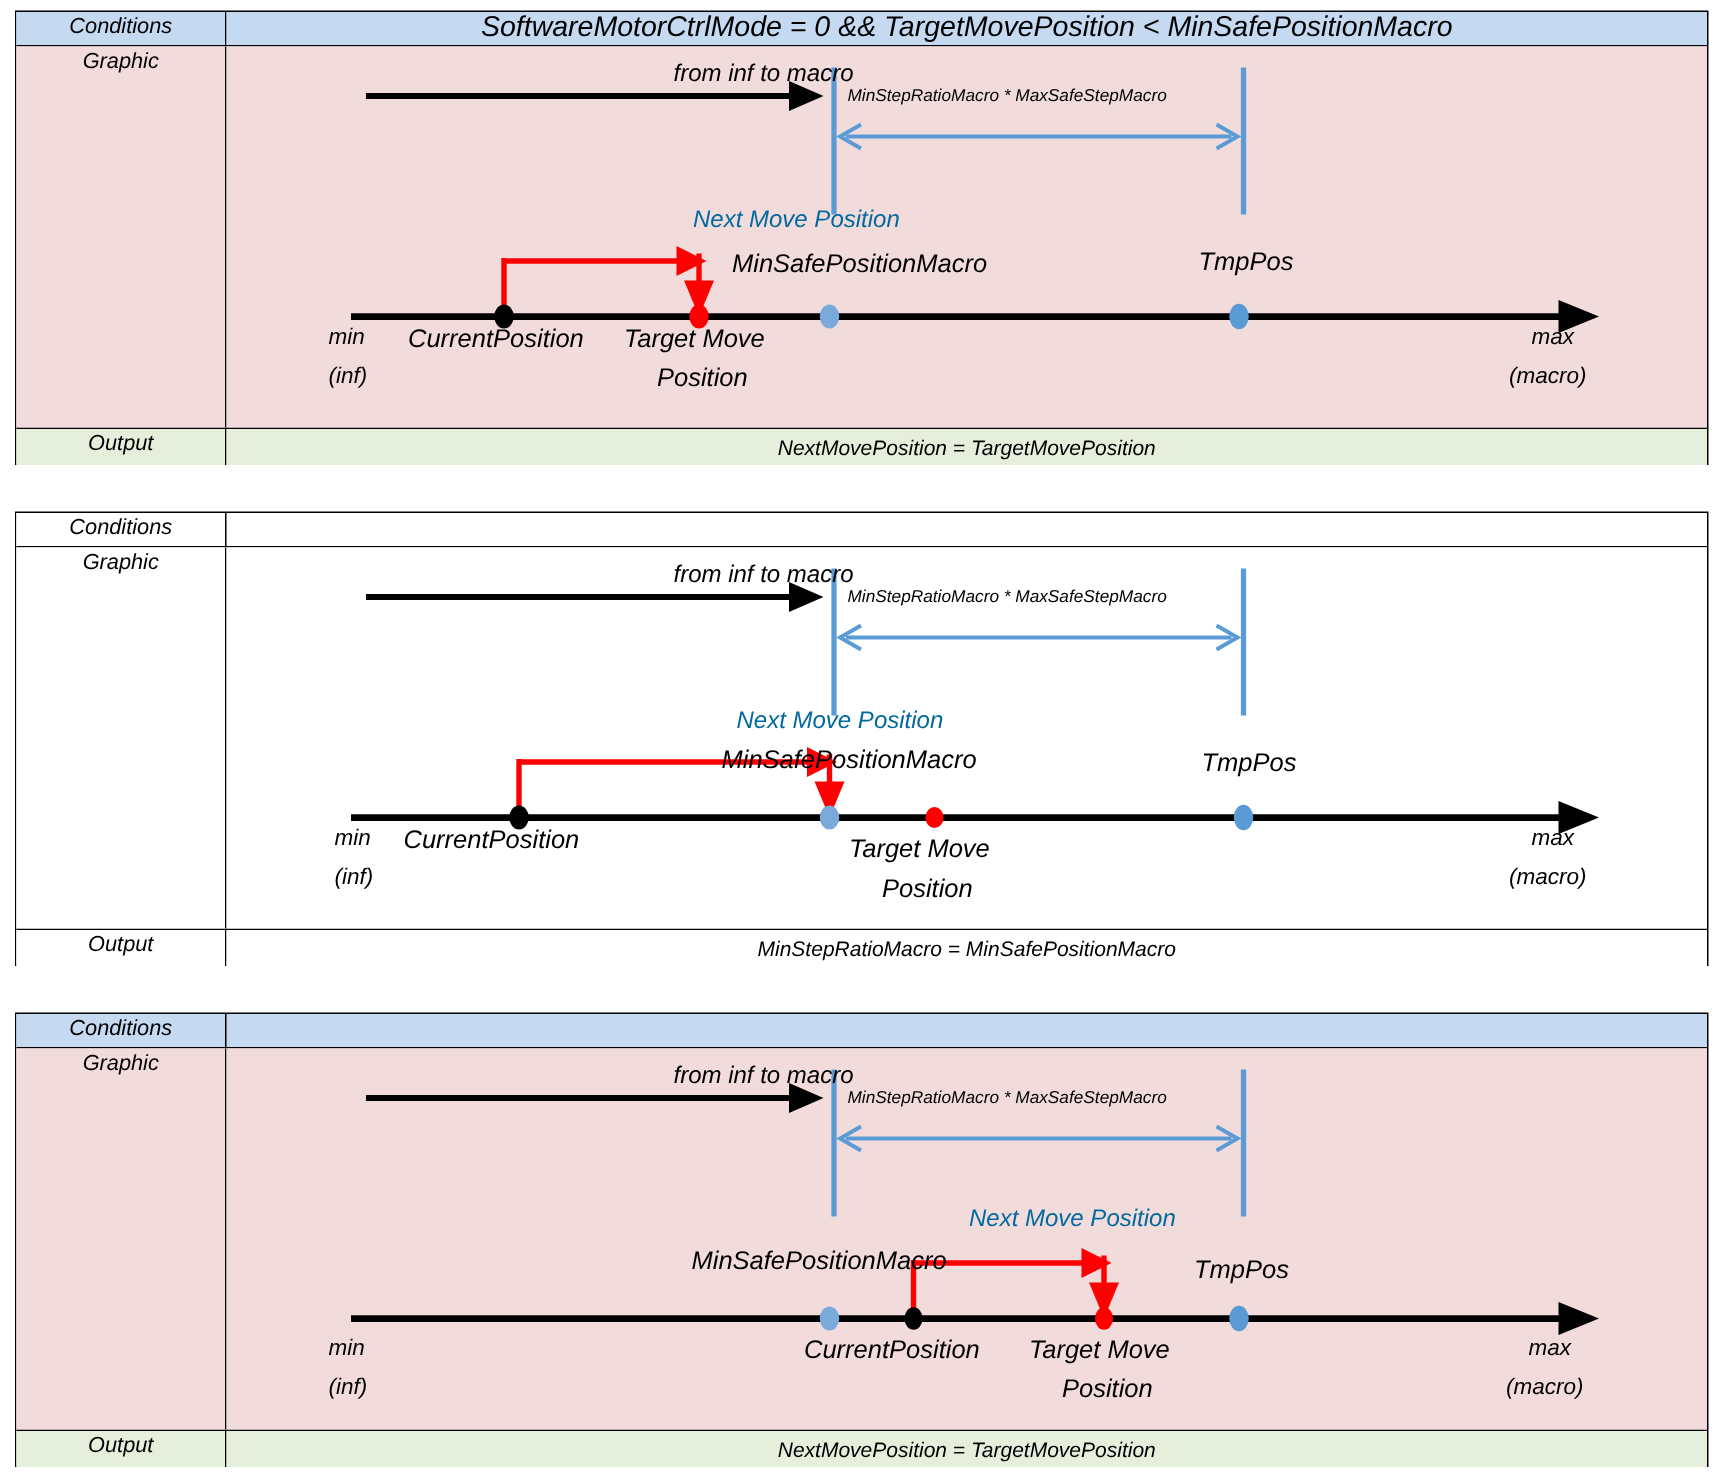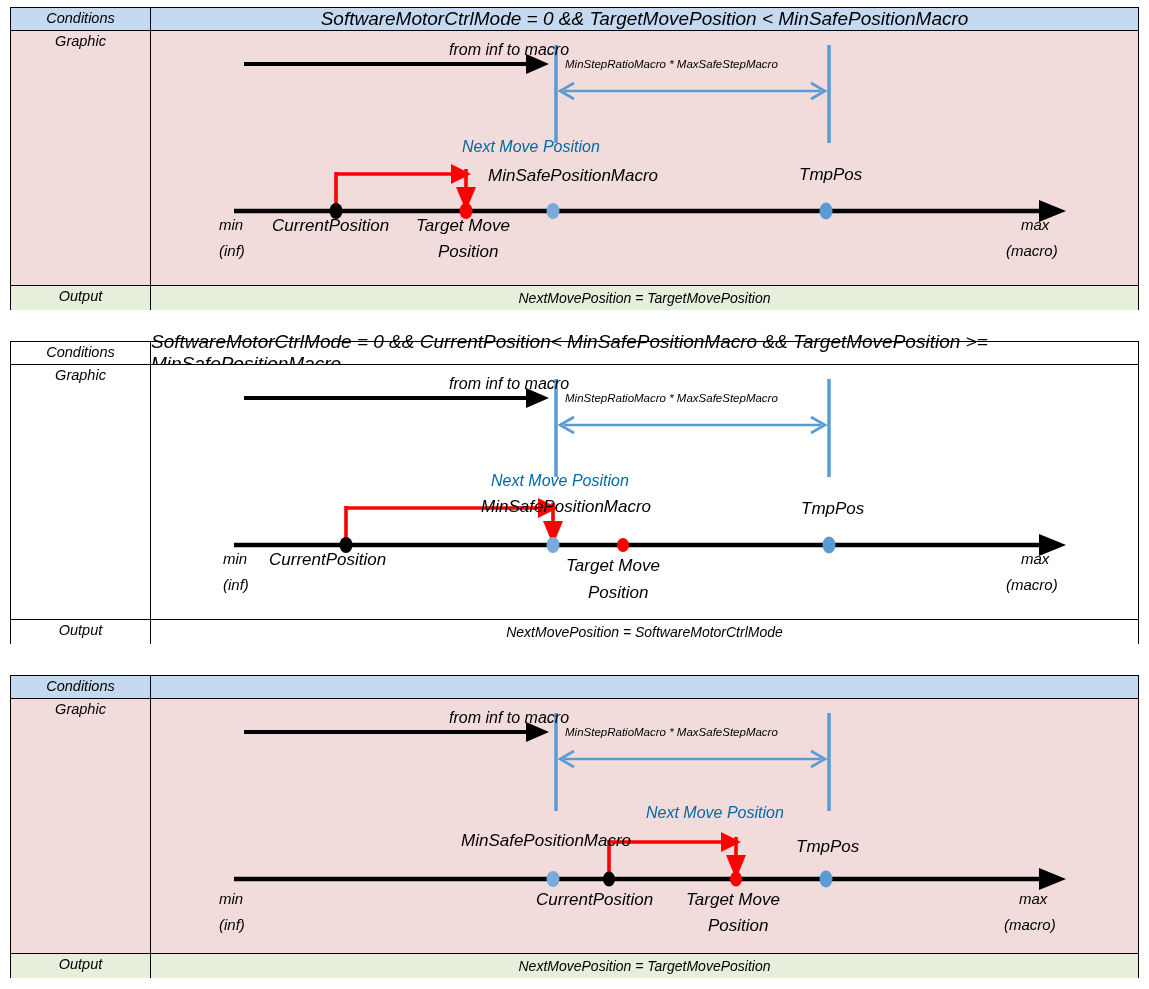--- a/index.html
+++ b/index.html
@@ -118,21 +118,20 @@
     <div class="row out-row fill-green">
       <div class="lbl fill-green">Output</div>
       <div class="val fill-green">NextMovePosition = TargetMovePosition</div>
     </div>
   </div>
 
   <div class="panel" id="p2" style="top:341px;height:303px;">
 
     <div class="row cond-row fill-white">
       <div class="lbl fill-white">Conditions</div>
-      <div class="val fill-white">SoftwareMotorCtrlMode = 0 &amp;&amp; CurrentPosition&lt; MinSafePositionMacro &amp;&amp; TargetMovePosition &gt;= MinSafePositionMacro</div>
     </div>
 
     <div class="row gfx-row fill-white" style="height:255px;">
       <div class="lbl fill-white">Graphic</div>
       <div class="val fill-white">
         <div class="canvas">
           <svg width="990" height="255" viewBox="0 0 990 255">
             <g>
               <line x1="93" y1="33" x2="375" y2="33" stroke="#000" stroke-width="4"></line>
               <polygon points="375,23 398,33 375,43" fill="#000"></polygon>
@@ -172,21 +171,21 @@
           <div class="t t-name" style="left:415px;top:191px;">Target Move</div>
           <div class="t t-name" style="left:437px;top:218px;">Position</div>
           <div class="t t-small" style="left:870px;top:185px;">max</div>
           <div class="t t-small" style="left:855px;top:211px;">(macro)</div>
         </div>
       </div>
     </div>
 
     <div class="row out-row fill-white">
       <div class="lbl fill-white">Output</div>
-      <div class="val fill-white">NextMovePosition = SoftwareMotorCtrlMode</div>
+      <div class="val fill-white">MinStepRatioMacro = MinSafePositionMacro</div>
     </div>
   </div>
 
   <div class="panel" id="p3" style="top:675px;height:303px;">
 
     <div class="row cond-row fill-blue">
       <div class="lbl fill-blue">Conditions</div>
     </div>
 
     <div class="row gfx-row fill-pink" style="height:255px;">

